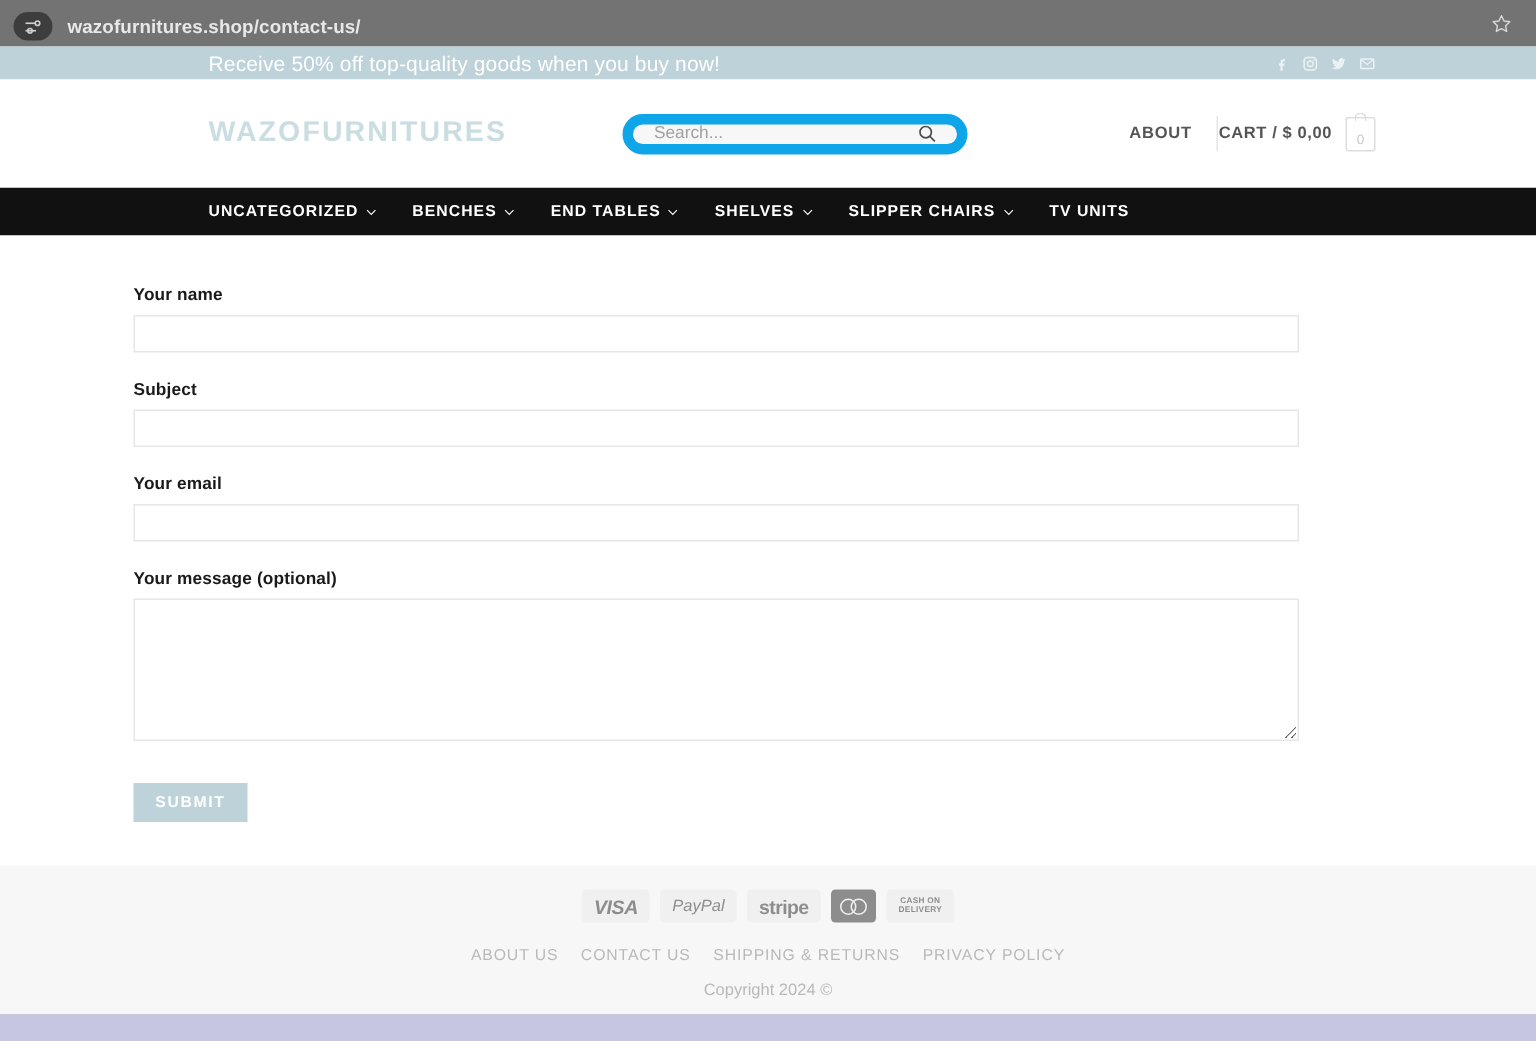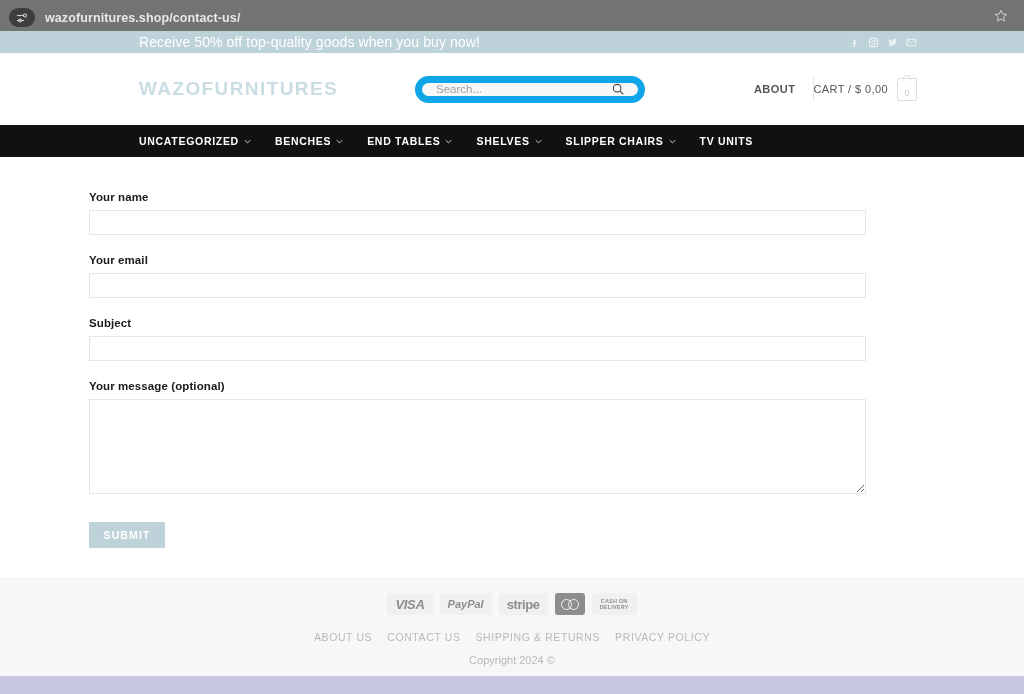--- a/index.html
+++ b/index.html
@@ -125,21 +125,21 @@
     font-weight: bold;
     letter-spacing: 0.5px;
     text-decoration: none;
     padding-right: 17px;
     border-right: 1px solid #e5e5e5;
     line-height: 24px;
   }
   .cart-link {
     color: #555;
     font-size: 11px;
-    font-weight: normal;
+    font-weight: bold;
     letter-spacing: 0.4px;
     text-decoration: none;
   }
   .cart-badge {
     margin-left: 9px;
     width: 20px; height: 23px;
     border: 1px solid #dedede;
     border-radius: 2px;
     position: relative;
     display: inline-flex;
@@ -252,21 +252,21 @@
   .pay-row { display: flex; gap: 7px; align-items: flex-start; }
   .pay-badge {
     height: 22px;
     background: #f0f0f0;
     border-radius: 3px;
     display: flex; align-items: center; justify-content: center;
     padding: 0 8px;
     color: #8d8d8d;
   }
   .pay-visa { font-style: italic; font-weight: bold; font-size: 13px; letter-spacing: -.3px; }
-  .pay-paypal { font-style: italic; font-weight: bold; font-size: 11px; }
+  .pay-paypal { font-style: italic; font-weight: normal; font-size: 11px; }
   .pay-stripe { font-weight: bold; font-size: 13px; letter-spacing: -.4px; }
   .pay-mc { background: #8d8d8d; padding: 0 6px; }
   .pay-mc .mcring {
     width: 11px; height: 11px; border-radius: 50%;
     border: 1.6px solid #f0f0f0;
     display: inline-block;
   }
   .pay-mc .mcring + .mcring { margin-left: -4px; }
   .pay-cod { font-size: 5.5px; font-weight: bold; line-height: 6px; text-align: center; letter-spacing: .2px; }
 
@@ -405,26 +405,26 @@
 
 <main class="page-main">
   <form class="form-wrap">
 
     <div class="field">
       <label class="field-label">Your name</label>
       <input class="field-input" type="text" placeholder="" style="">
     </div>
 
     <div class="field">
+      <label class="field-label">Subject</label>
+      <input class="field-input" type="text" placeholder="" style="">
+    </div>
+
+    <div class="field">
       <label class="field-label">Your email</label>
-      <input class="field-input" type="text" placeholder="" style="">
-    </div>
-
-    <div class="field">
-      <label class="field-label">Subject</label>
       <input class="field-input" type="text" placeholder="" style="">
     </div>
 
     <div class="field">
       <label class="field-label">Your message (optional)</label>
       <textarea class="field-textarea" placeholder="" style=""></textarea>
     </div>
 
     <button type="button" class="submit-btn">SUBMIT</button>
   </form>

